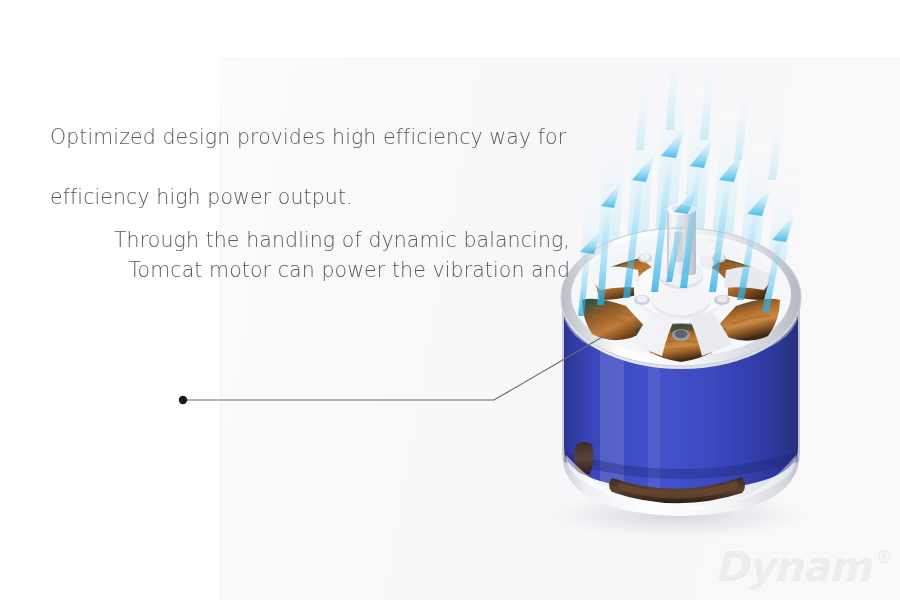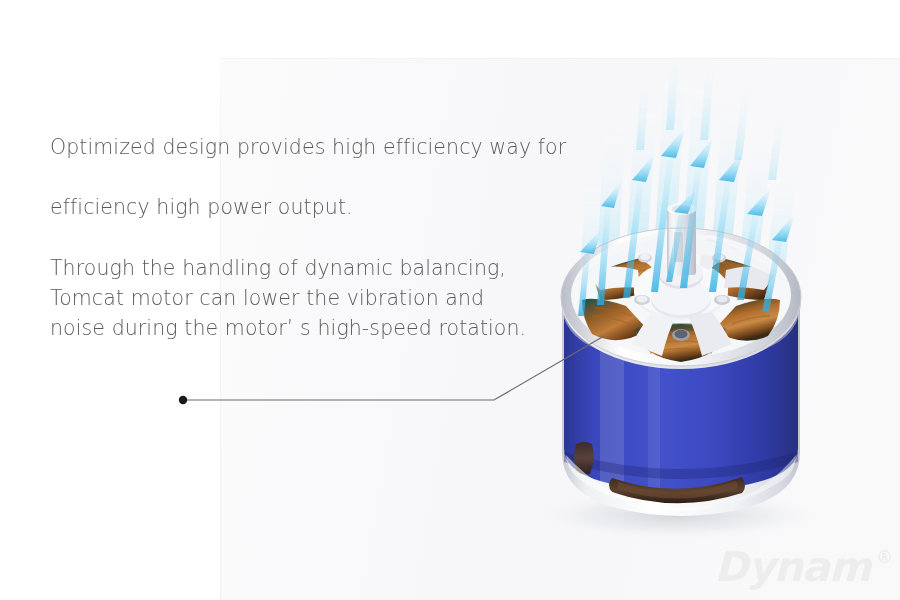--- a/index.html
+++ b/index.html
@@ -20,27 +20,27 @@
     position:absolute;left:220px;top:58px;width:1px;height:542px;
     background:linear-gradient(to bottom,rgba(0,0,0,0) 0%,rgba(0,0,0,.035) 20%,rgba(0,0,0,.03) 100%);
   }
   .backdrop-top{
     position:absolute;left:220px;top:58px;width:680px;height:1px;
     background:rgba(0,0,0,.025);
   }
 
   
   .copy{
-    position:absolute;left:50px;top:132px;width:520px;
+    position:absolute;left:50px;top:122px;width:520px;
     color:#5a5a5a;font-size:20.5px;line-height:30px;
     font-weight:300;letter-spacing:.1px;
     font-family:"DejaVu Sans", sans-serif;
   }
   .copy p{margin:0;}
-  .copy p + p{margin-top:31px;}
+  .copy p + p{margin-top:13px;text-align:right;}
 
   
   .leader{position:absolute;left:0;top:0;width:900px;height:600px;pointer-events:none;}
 
   
   .watermark{
     position:absolute;left:718px;top:543px;width:175px;height:48px;
   }
   .wm-text{
     position:absolute;left:0;top:0;
@@ -323,21 +323,21 @@
       <path d="M666,130 L672,40 L680,40 L674,130 Z"></path>
       <path d="M700,140 L708,48 L716,48 L708,140 Z"></path>
       <path d="M734,160 L744,76 L752,76 L742,160 Z"></path>
       <path d="M636,150 L642,68 L650,68 L644,150 Z"></path>
       <path d="M768,180 L778,104 L786,104 L776,180 Z"></path>
     </g>
   </svg>
 
   <div class="copy">
     <p><span>Optimized design provides high efficiency way for</span><br><br><span>efficiency high power output.</span></p>
-    <p><span>Through the handling of dynamic balancing,</span><br><span>Tomcat motor can lower the vibration and</span><br><span>noise during the motor’ s high-speed rotation.</span></p>
+    <p><span>Through the handling of dynamic balancing,</span><br><span>Tomcat motor can power the vibration and</span><br></p>
   </div>
 
   <svg class="leader" viewBox="0 0 900 600">
     <polyline points="183,400 494,400 604,336" fill="none" stroke="#6b6b6b" stroke-width="1.2"></polyline>
     <circle cx="183" cy="400" r="4.2" fill="#1a1a1a"></circle>
   </svg>
 
   <div class="watermark">
     <div class="wm-text">Dynam</div>
     <div class="wm-reg">®</div>

